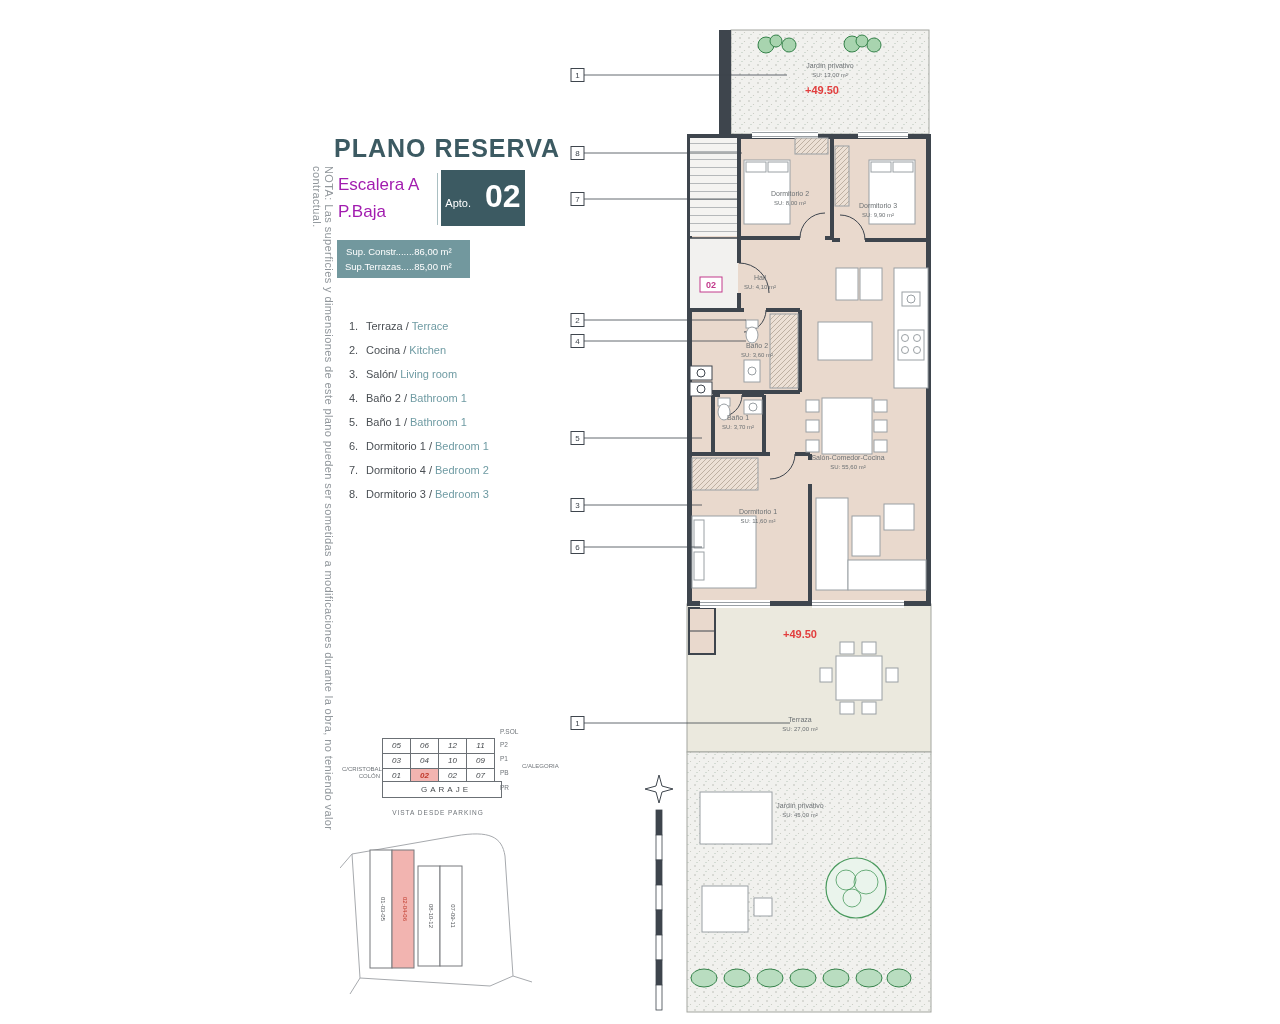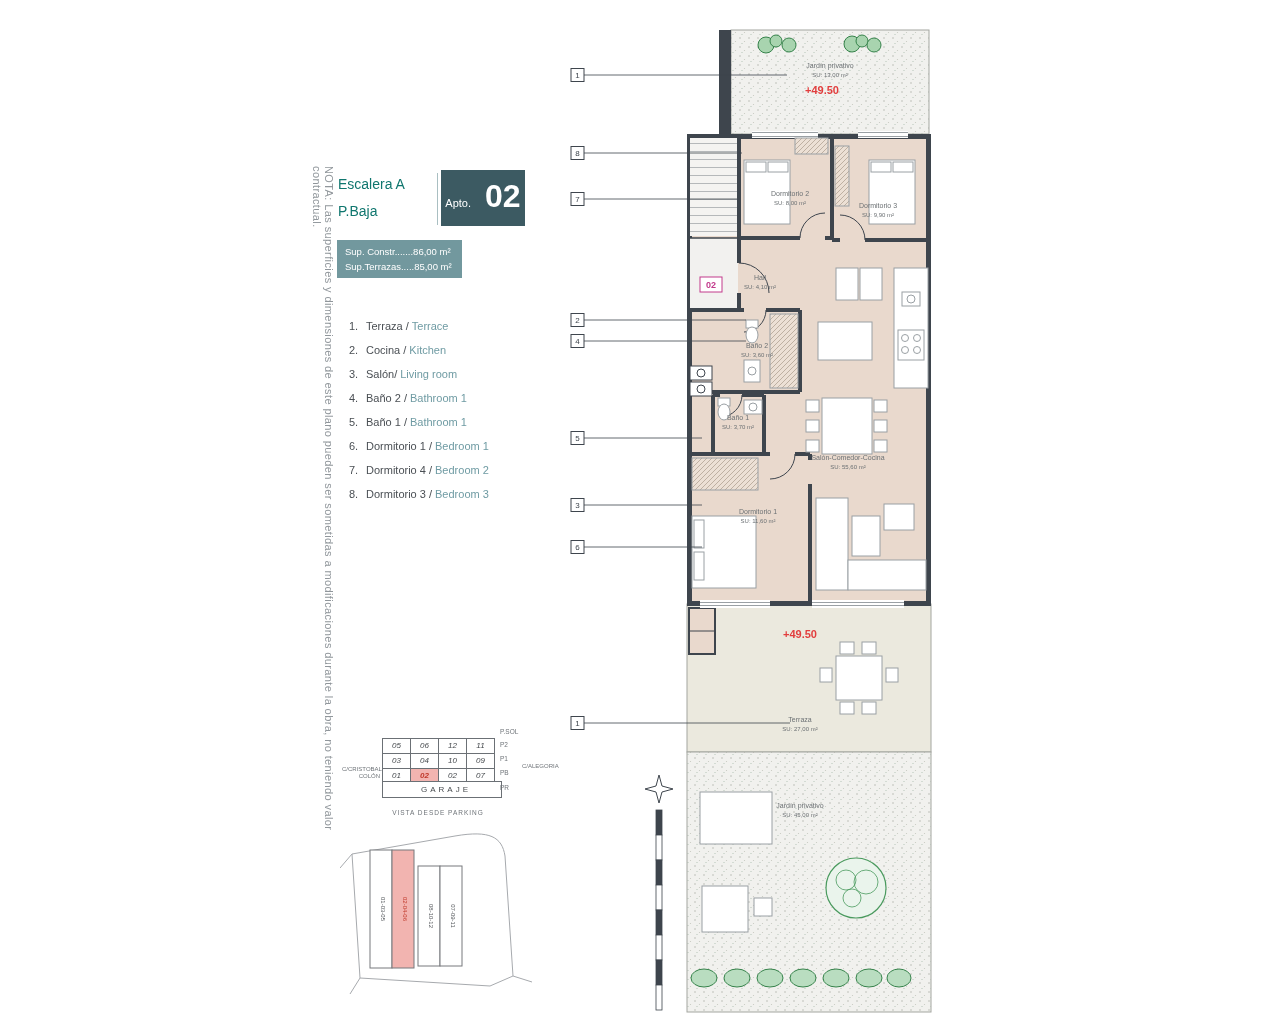--- a/index.html
+++ b/index.html
@@ -4,28 +4,28 @@
 <style>
   html,body{margin:0;padding:0;background:#fff;}
   .page{position:relative;width:1280px;height:1024px;background:#fff;overflow:hidden;
         font-family:"Liberation Sans",sans-serif;color:#4a4f54;}
   .abs{position:absolute;}
 
   
   .nota{left:311px;top:166px;height:705px;writing-mode:vertical-rl;
         font-size:11px;letter-spacing:.4px;color:#90969b;}
   .title{left:334px;top:134px;font-size:25px;font-weight:bold;color:#3c5a62;letter-spacing:1px;}
-  .esc-block{left:338px;top:171px;font-size:14px;color:#0f766e;line-height:27px;}
+  .esc-block{left:338px;top:171px;font-size:17px;color:#a21caf;line-height:27px;}
   .vline{left:437px;top:173px;width:1px;height:52px;background:#a9bfc2;}
   .apto{left:441px;top:170px;width:84px;height:56px;background:#3c5a62;color:#fff;
         display:flex;align-items:baseline;justify-content:center;padding-top:10px;box-sizing:border-box;}
   .apto .lbl{font-size:11px;margin-right:14px;}
   .apto .num{font-size:32px;font-weight:bold;line-height:32px;}
   .sup{left:337px;top:240px;background:#72989e;color:#fff;font-size:9.5px;line-height:15px;
-       padding:4px 10px 4px 8px;}
+       padding:4px 18px 4px 8px;text-align:right;}
   .legend{left:349px;top:314px;font-size:11px;}
   .legend .row{height:24px;line-height:24px;white-space:nowrap;}
   .legend .num{display:inline-block;width:17px;color:#4a4f54;}
   .legend .es{color:#4a4f54;}
   .legend .en{color:#6f9ba3;margin-left:3px;}
 
   
   .garage{left:352px;top:730px;width:220px;height:100px;font-size:8px;color:#45494d;}
   .g-grid{position:absolute;left:30px;top:8px;}
   .g-row{display:flex;}
@@ -53,20 +53,21 @@
   .block-label{font-size:6px;fill:#55585c;text-anchor:middle;}
   .block-label.red{fill:#c0392b;}
 </style>
 </head>
 <body>
 
 <div class="page">
 
   <div class="abs nota">NOTA: Las superficies y dimensiones de este plano pueden ser sometidas a modificaciones durante la obra, no teniendo valor contractual.</div>
 
+  <div class="abs title">PLANO RESERVA</div>
   <div class="abs esc-block">
     <div>Escalera A</div>
     <div>P.Baja</div>
   </div>
   <div class="abs vline"></div>
   <div class="abs apto">
     <span class="lbl">Apto.</span>
     <span class="num">02</span>
   </div>
   <div class="abs sup">

